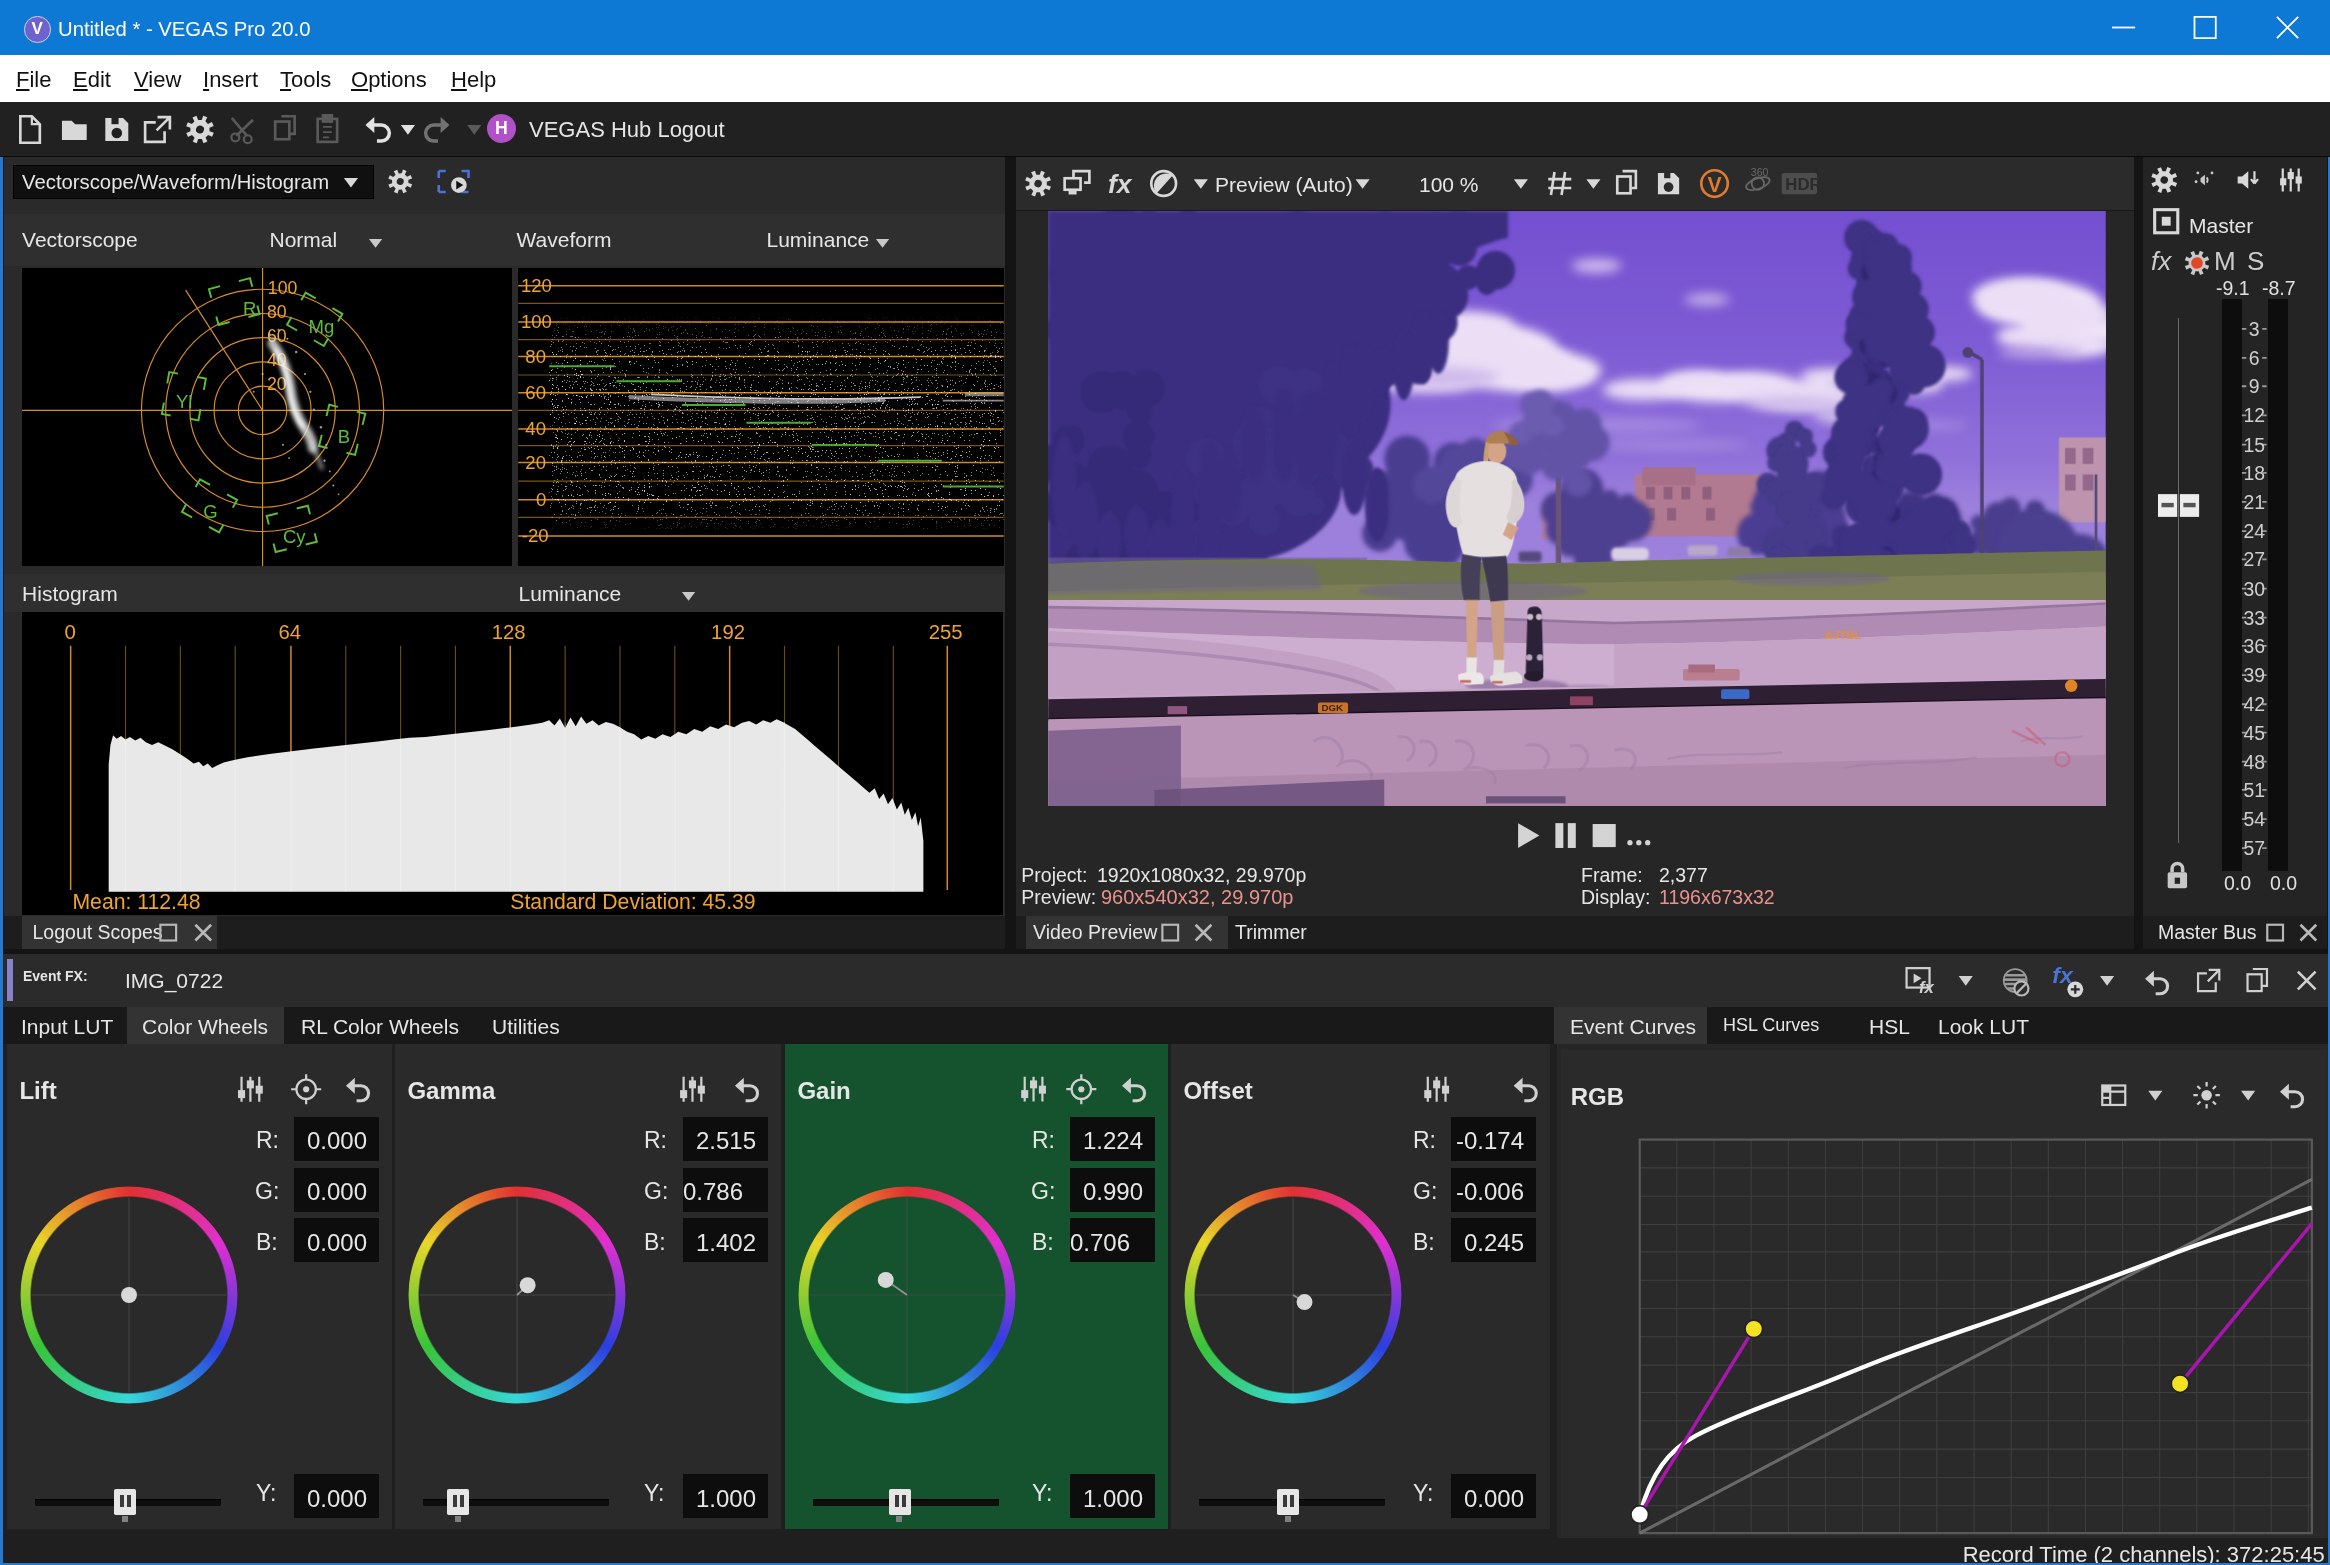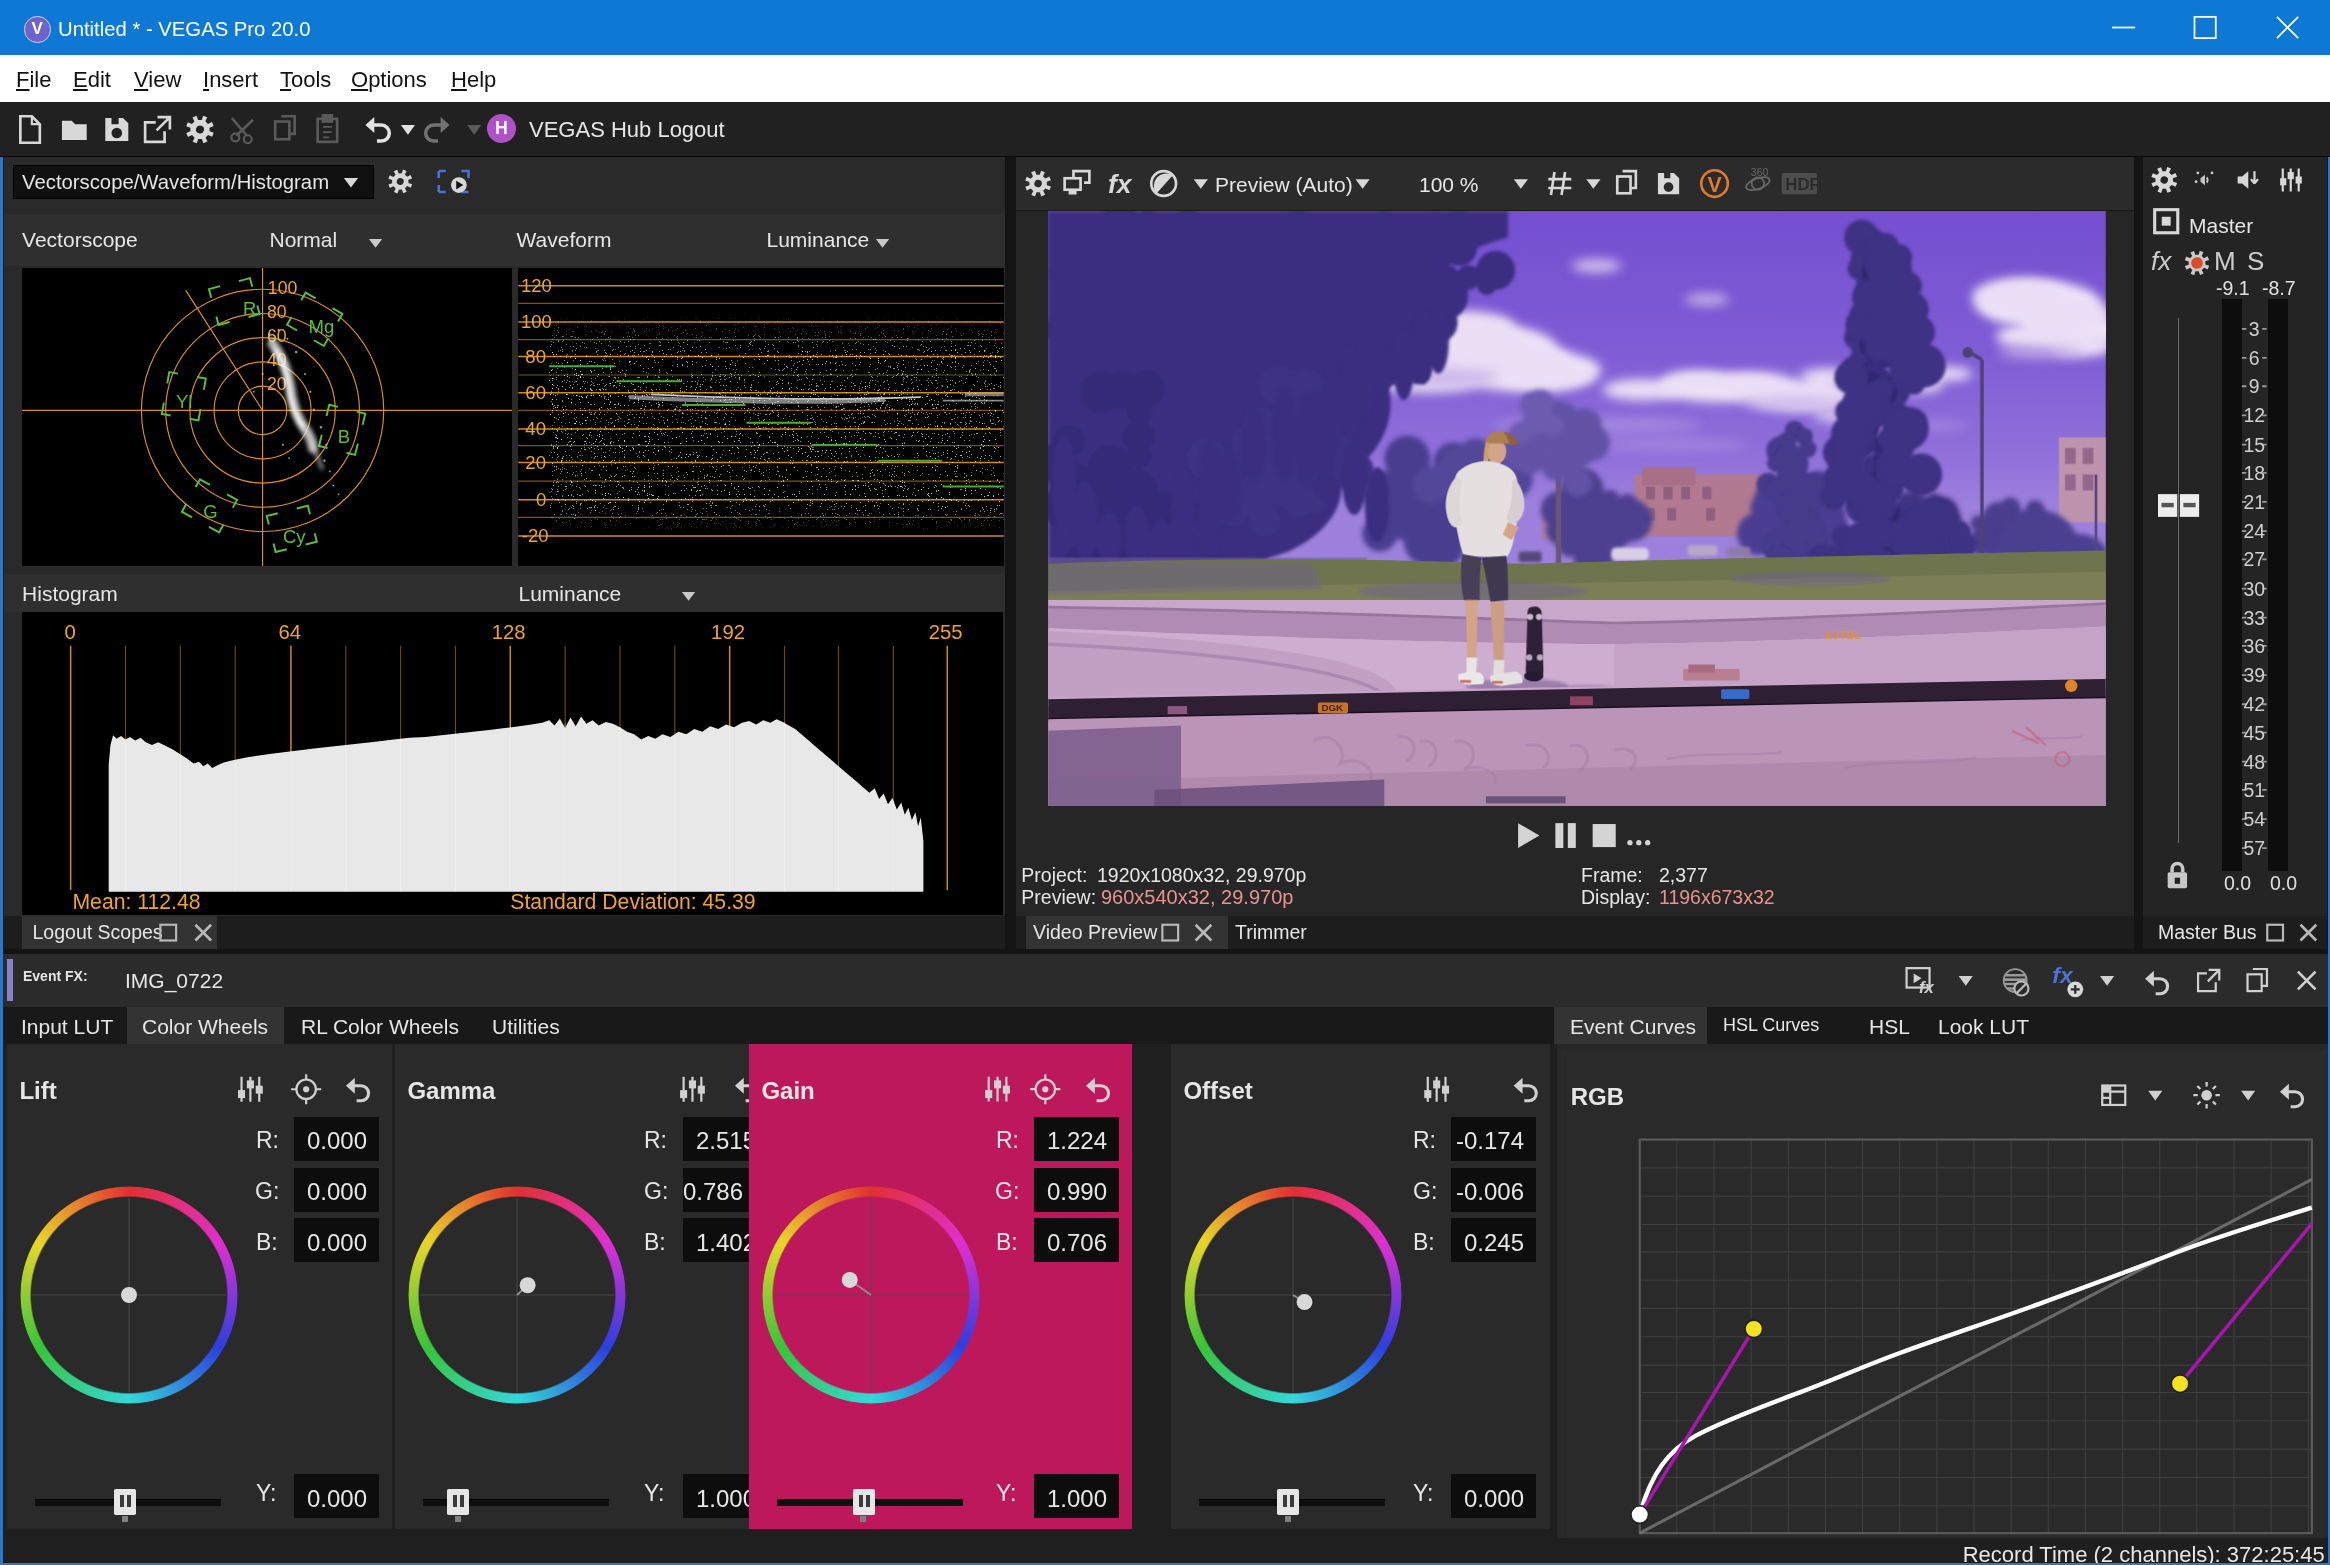--- a/index.html
+++ b/index.html
@@ -1375,21 +1375,21 @@
     <div class="abs" style="left:28px;top:455px;width:186px;height:7px;background:#0e0e0e;border-top:0.9px solid #000"></div>
     <div class="abs" style="left:52px;top:445px;width:22px;height:26px;background:#e6e6e6;border-radius:1.8px"></div>
     <div class="abs" style="left:58px;top:451px;width:3.5px;height:12.4px;background:#3a3a3a"></div>
     <div class="abs" style="left:65px;top:451px;width:3.5px;height:12.4px;background:#3a3a3a"></div>
     <div class="abs" style="left:60px;top:472px;width:6.2px;height:6.2px;background:#808080"></div>
     <div class="abs txt" style="left:249px;top:436px;font-size:23px">Y:</div>
     <div class="abs" style="left:288px;top:430px;width:85px;height:44px;background:#0d0d0d"></div>
     <div class="abs txt" style="left:288px;top:441px;width:73px;font-size:24px;text-align:right">1.000</div>
   </div>
 
-  <div class="abs" style="left:749px;top:0;width:383px;height:485px;background:#be185d">
+  <div class="abs" style="left:785px;top:0;width:383px;height:485px;background:#14532d">
     <div class="abs txt" style="left:12.4px;top:33px;font-size:24px;font-weight:bold">Gain</div>
     <svg class="abs" style="left:0;top:0" width="383" height="71" viewBox="0 0 433 80">
           <g transform="translate(281,51)" stroke="#d0d0d0" stroke-width="2.5">
             <path d="M-10,-14 v28 M0,-14 v28 M10,-14 v28"></path>
             <rect x="-14" y="1" width="8" height="9" fill="#d0d0d0" stroke="none"></rect>
             <rect x="-4" y="-10" width="8" height="9" fill="#d0d0d0" stroke="none"></rect>
             <rect x="6" y="-4" width="8" height="9" fill="#d0d0d0" stroke="none"></rect>
           </g>
           <g transform="translate(335,51)" stroke="#d0d0d0" stroke-width="2.5" fill="none">
             <circle r="11"></circle>
@@ -1402,21 +1402,21 @@
           </g>
         </svg>
     <div class="abs" style="left:285px;top:73px;width:85px;height:44px;background:#0d0d0d"></div>
     <div class="abs" style="left:285px;top:124px;width:85px;height:44px;background:#0d0d0d"></div>
     <div class="abs" style="left:285px;top:174px;width:85px;height:44px;background:#0d0d0d"></div>
     <div class="abs txt" style="left:247px;top:83px;font-size:23px">R:</div>
     <div class="abs txt" style="left:246px;top:134px;font-size:23px">G:</div>
     <div class="abs txt" style="left:247px;top:185px;font-size:23px">B:</div>
     <div class="abs txt" style="left:285px;top:83px;width:73px;font-size:24px;text-align:right">1.224</div>
     <div class="abs txt" style="left:285px;top:134px;width:73px;font-size:24px;text-align:right">0.990</div>
-    <div class="abs txt" style="left:285px;top:185px;width:73px;font-size:24px;text-align:right">0.706</div>
+    <div class="abs txt" style="left:285px;top:185px;width:73px;font-size:24px;">0.706</div>
     <div class="abs wheel" style="left:13.3px;top:142px"></div>
     <svg class="abs" style="left:13.3px;top:142px" width="218" height="218" viewBox="0 0 246 246">
       <path d="M123,13 V233 M13,123 H233" stroke="#4d4d4d" stroke-width="1.2" opacity="0.8"></path>
       <path d="M123,123 L99,106" stroke="#909090" stroke-width="2"></path>
       <circle cx="99" cy="106" r="9" fill="#d8d8d8"></circle>
     </svg>
     <div class="abs" style="left:28px;top:455px;width:186px;height:7px;background:#0e0e0e;border-top:0.9px solid #000"></div>
     <div class="abs" style="left:104px;top:445px;width:22px;height:26px;background:#e6e6e6;border-radius:1.8px"></div>
     <div class="abs" style="left:110px;top:451px;width:3.5px;height:12.4px;background:#3a3a3a"></div>
     <div class="abs" style="left:117px;top:451px;width:3.5px;height:12.4px;background:#3a3a3a"></div>

